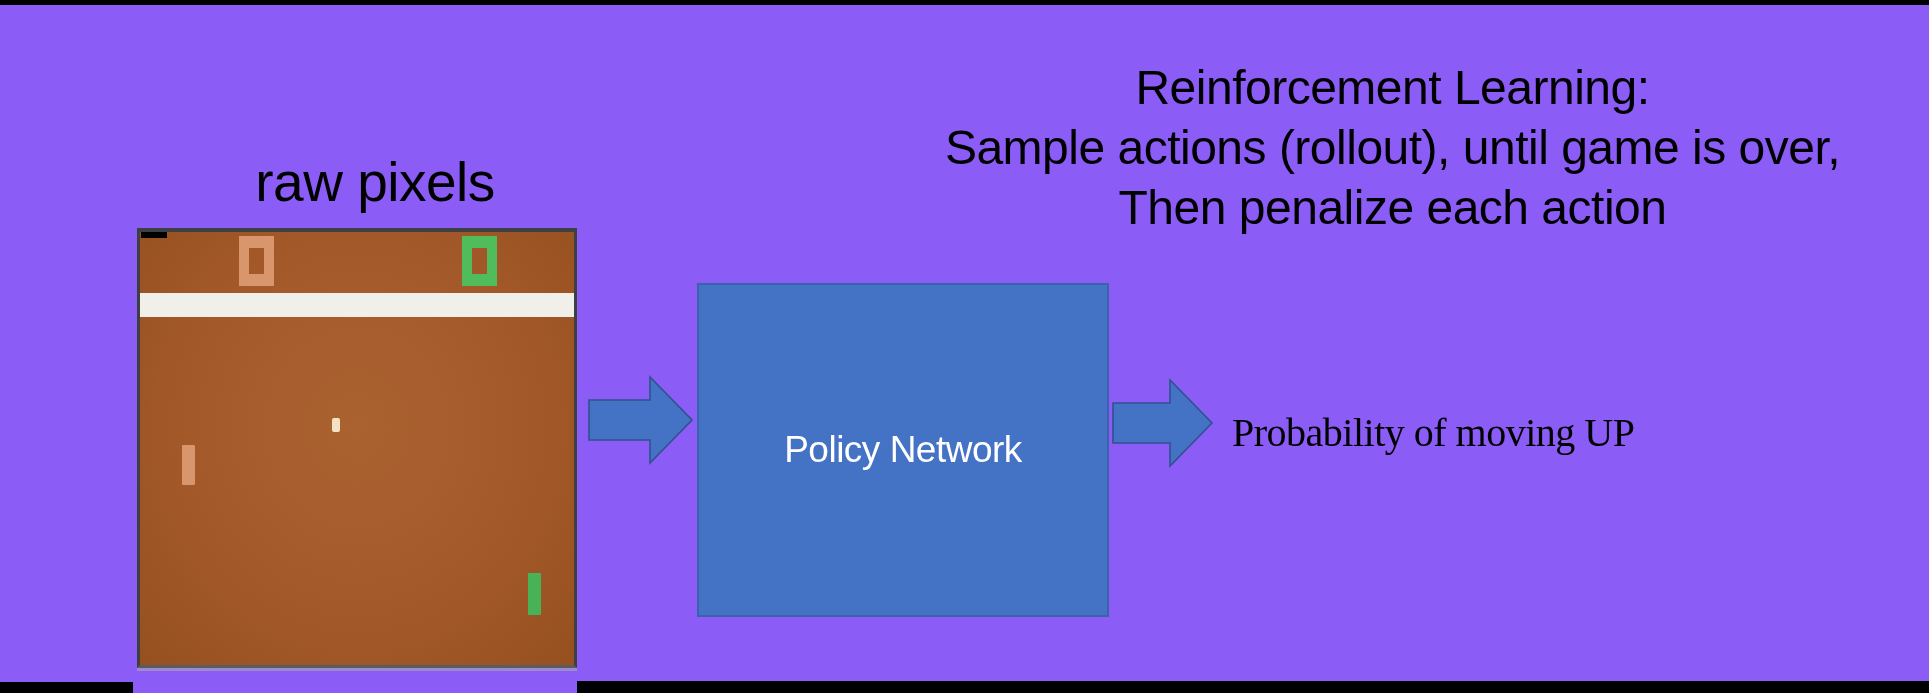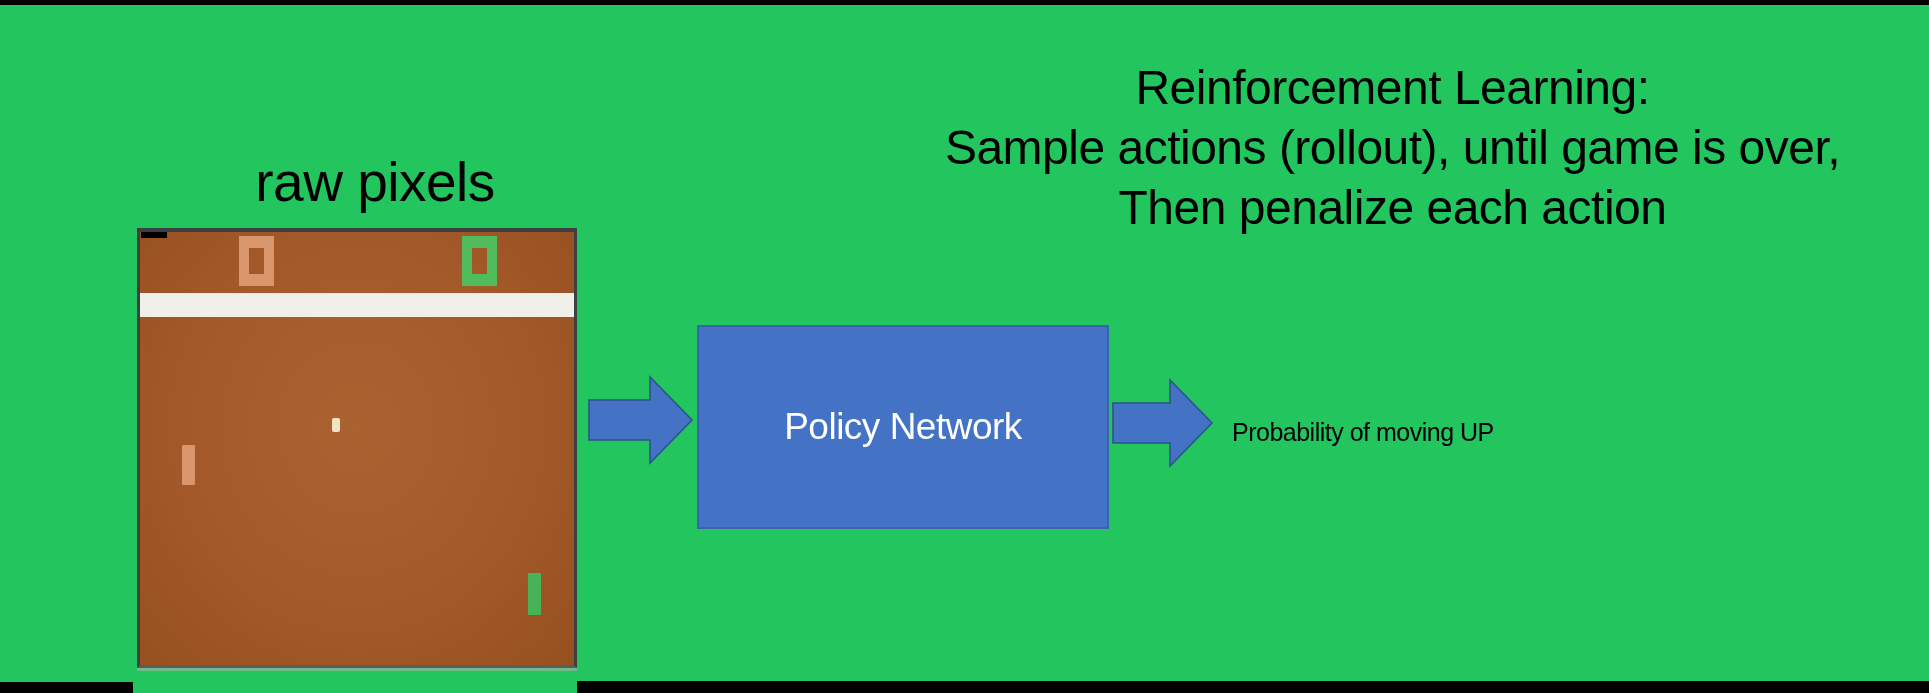--- a/index.html
+++ b/index.html
@@ -1,20 +1,20 @@
 <!DOCTYPE html>
 <html style="--black: #000000; --accent-blue: #4472c4; --arrow-border: #2f528f; --field-brown: #a4592a; --border-gray: #3d4043; --score-orange: #d9956b; --score-green: #50bc5c; --paddle-green: #47b356; --ball-cream: #f2e4c2; --band-white: #f1efea;"><head>
 <meta charset="utf-8">
 <style>
   html, body { margin: 0; padding: 0; background: #ffffff; }
   .canvas {
     position: relative;
     width: 1929px;
     height: 693px;
-    background: #22c55e;
+    background: #8b5cf6;
     overflow: hidden;
     font-family: "Liberation Sans", sans-serif;
   }
 
   
   .topbar {
     position: absolute; left: 0; top: 0; width: 1929px; height: 5px;
     background: var(--black, #000);
   }
   .bottombar-left {
@@ -88,40 +88,41 @@
     border-radius: 1px;
   }
 
   
   .arrow { position: absolute; }
   .arrow-left  { left: 588px;  top: 374px; }
   .arrow-right { left: 1112px; top: 377px; }
 
   
   .policy-box {
-    position: absolute; left: 697px; top: 283px; width: 412px; height: 204px;
+    position: absolute; left: 697px; top: 283px; width: 412px; height: 334px;
     box-sizing: border-box;
     background: var(--accent-blue, #4472c4);
     border: 2px solid #3a62ad;
-    display: flex; align-items: center; justify-content: center; margin-top: 42px;
+    display: flex; align-items: center; justify-content: center;
   }
   .policy-box span {
     color: #ffffff;
     font-size: 37px;
     letter-spacing: -0.5px;
   }
 
   
   .output-label {
     position: absolute; left: 1232px; top: 410px; height: 44px;
     display: flex; align-items: center;
     color: var(--black, #000);
-    font-size: 25px;
+    font-size: 40px;
     letter-spacing: -0.5px;
     white-space: nowrap;
+    font-family: Liberation Serif, serif;
   }
 </style>
 </head>
 <body>
 
 <div class="canvas">
 
   <div class="topbar"></div>
 
   <div class="title-block">

